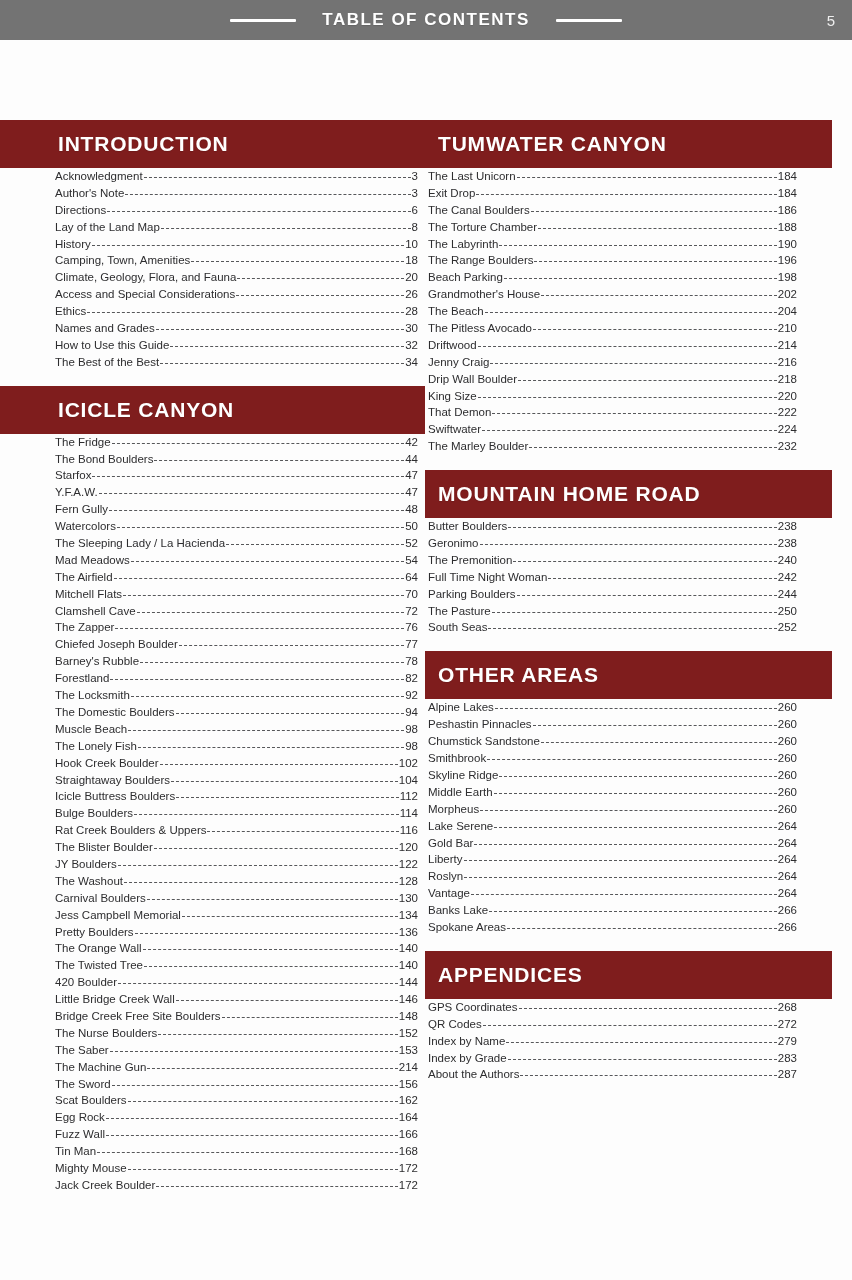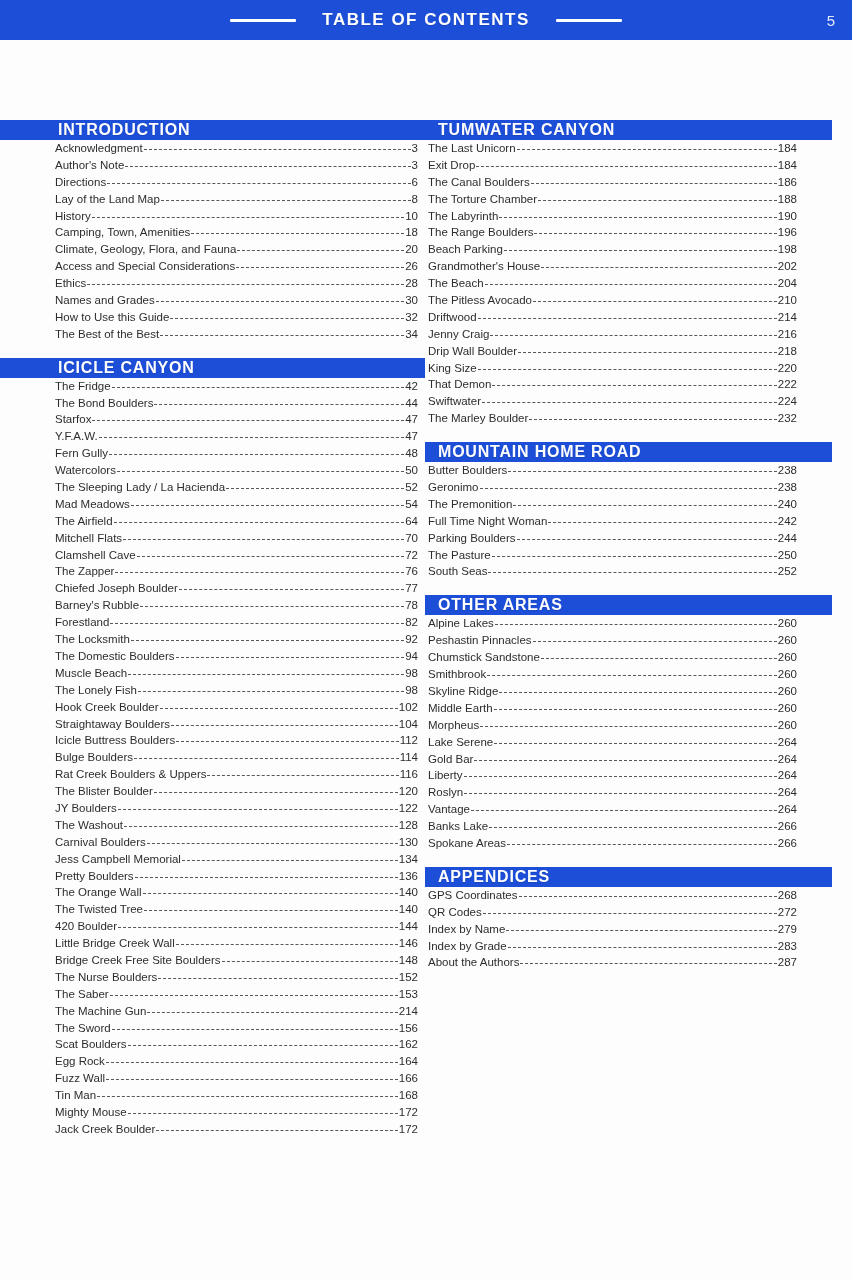--- a/index.html
+++ b/index.html
@@ -7,21 +7,21 @@
   body {
     position:relative;
     background:#fdfdfd;
     font-family:"Liberation Sans", sans-serif;
     color:#2d2d2f;
     overflow:hidden;
   }
   
   .topbar {
     position:absolute; top:0; left:0; width:852px; height:40px;
-    background:#1d4ed8;
+    background:#737373;
     display:flex; align-items:center; justify-content:center;
   }
   .topbar-group { display:flex; align-items:center; gap:26px; }
   .rule {
     width:66px; height:3px; background:#ffffff; border-radius:1px;
   }
   .topbar-title {
     color:#ffffff; font-weight:700; font-size:17px; letter-spacing:1.5px;
     text-shadow:0 1px 1px rgba(0,0,0,0.12);
     white-space:nowrap;
@@ -29,23 +29,23 @@
   .topbar-page {
     position:absolute; right:17px; top:50%; transform:translateY(-50%);
     color:rgba(255,255,255,0.88); font-size:15px; font-weight:400;
   }
   
   .col { position:absolute; top:120px; }
   .col-left  { left:0;     width:425px; }
   .col-right { left:425px; width:407px; }
   
   .section-bar {
-    height:20px; background:#1d4ed8; color:#ffffff;
+    height:48px; background:#7f1d1d; color:#ffffff;
     display:flex; align-items:center;
-    font-weight:700; font-size:16px; letter-spacing:0.8px;
+    font-weight:700; font-size:21px; letter-spacing:0.8px;
     text-shadow:0 1px 1px rgba(0,0,0,0.12);
     white-space:nowrap;
   }
   .col-left  .section-bar { padding-left:58px; }
   .col-right .section-bar { padding-left:13px; }
   
   .entries { margin:0 0 15px; }
   .col-left  .entries { padding-left:55px; padding-right:7px; }
   .col-right .entries { padding-left:3px;  padding-right:35px; }
   .entry {

